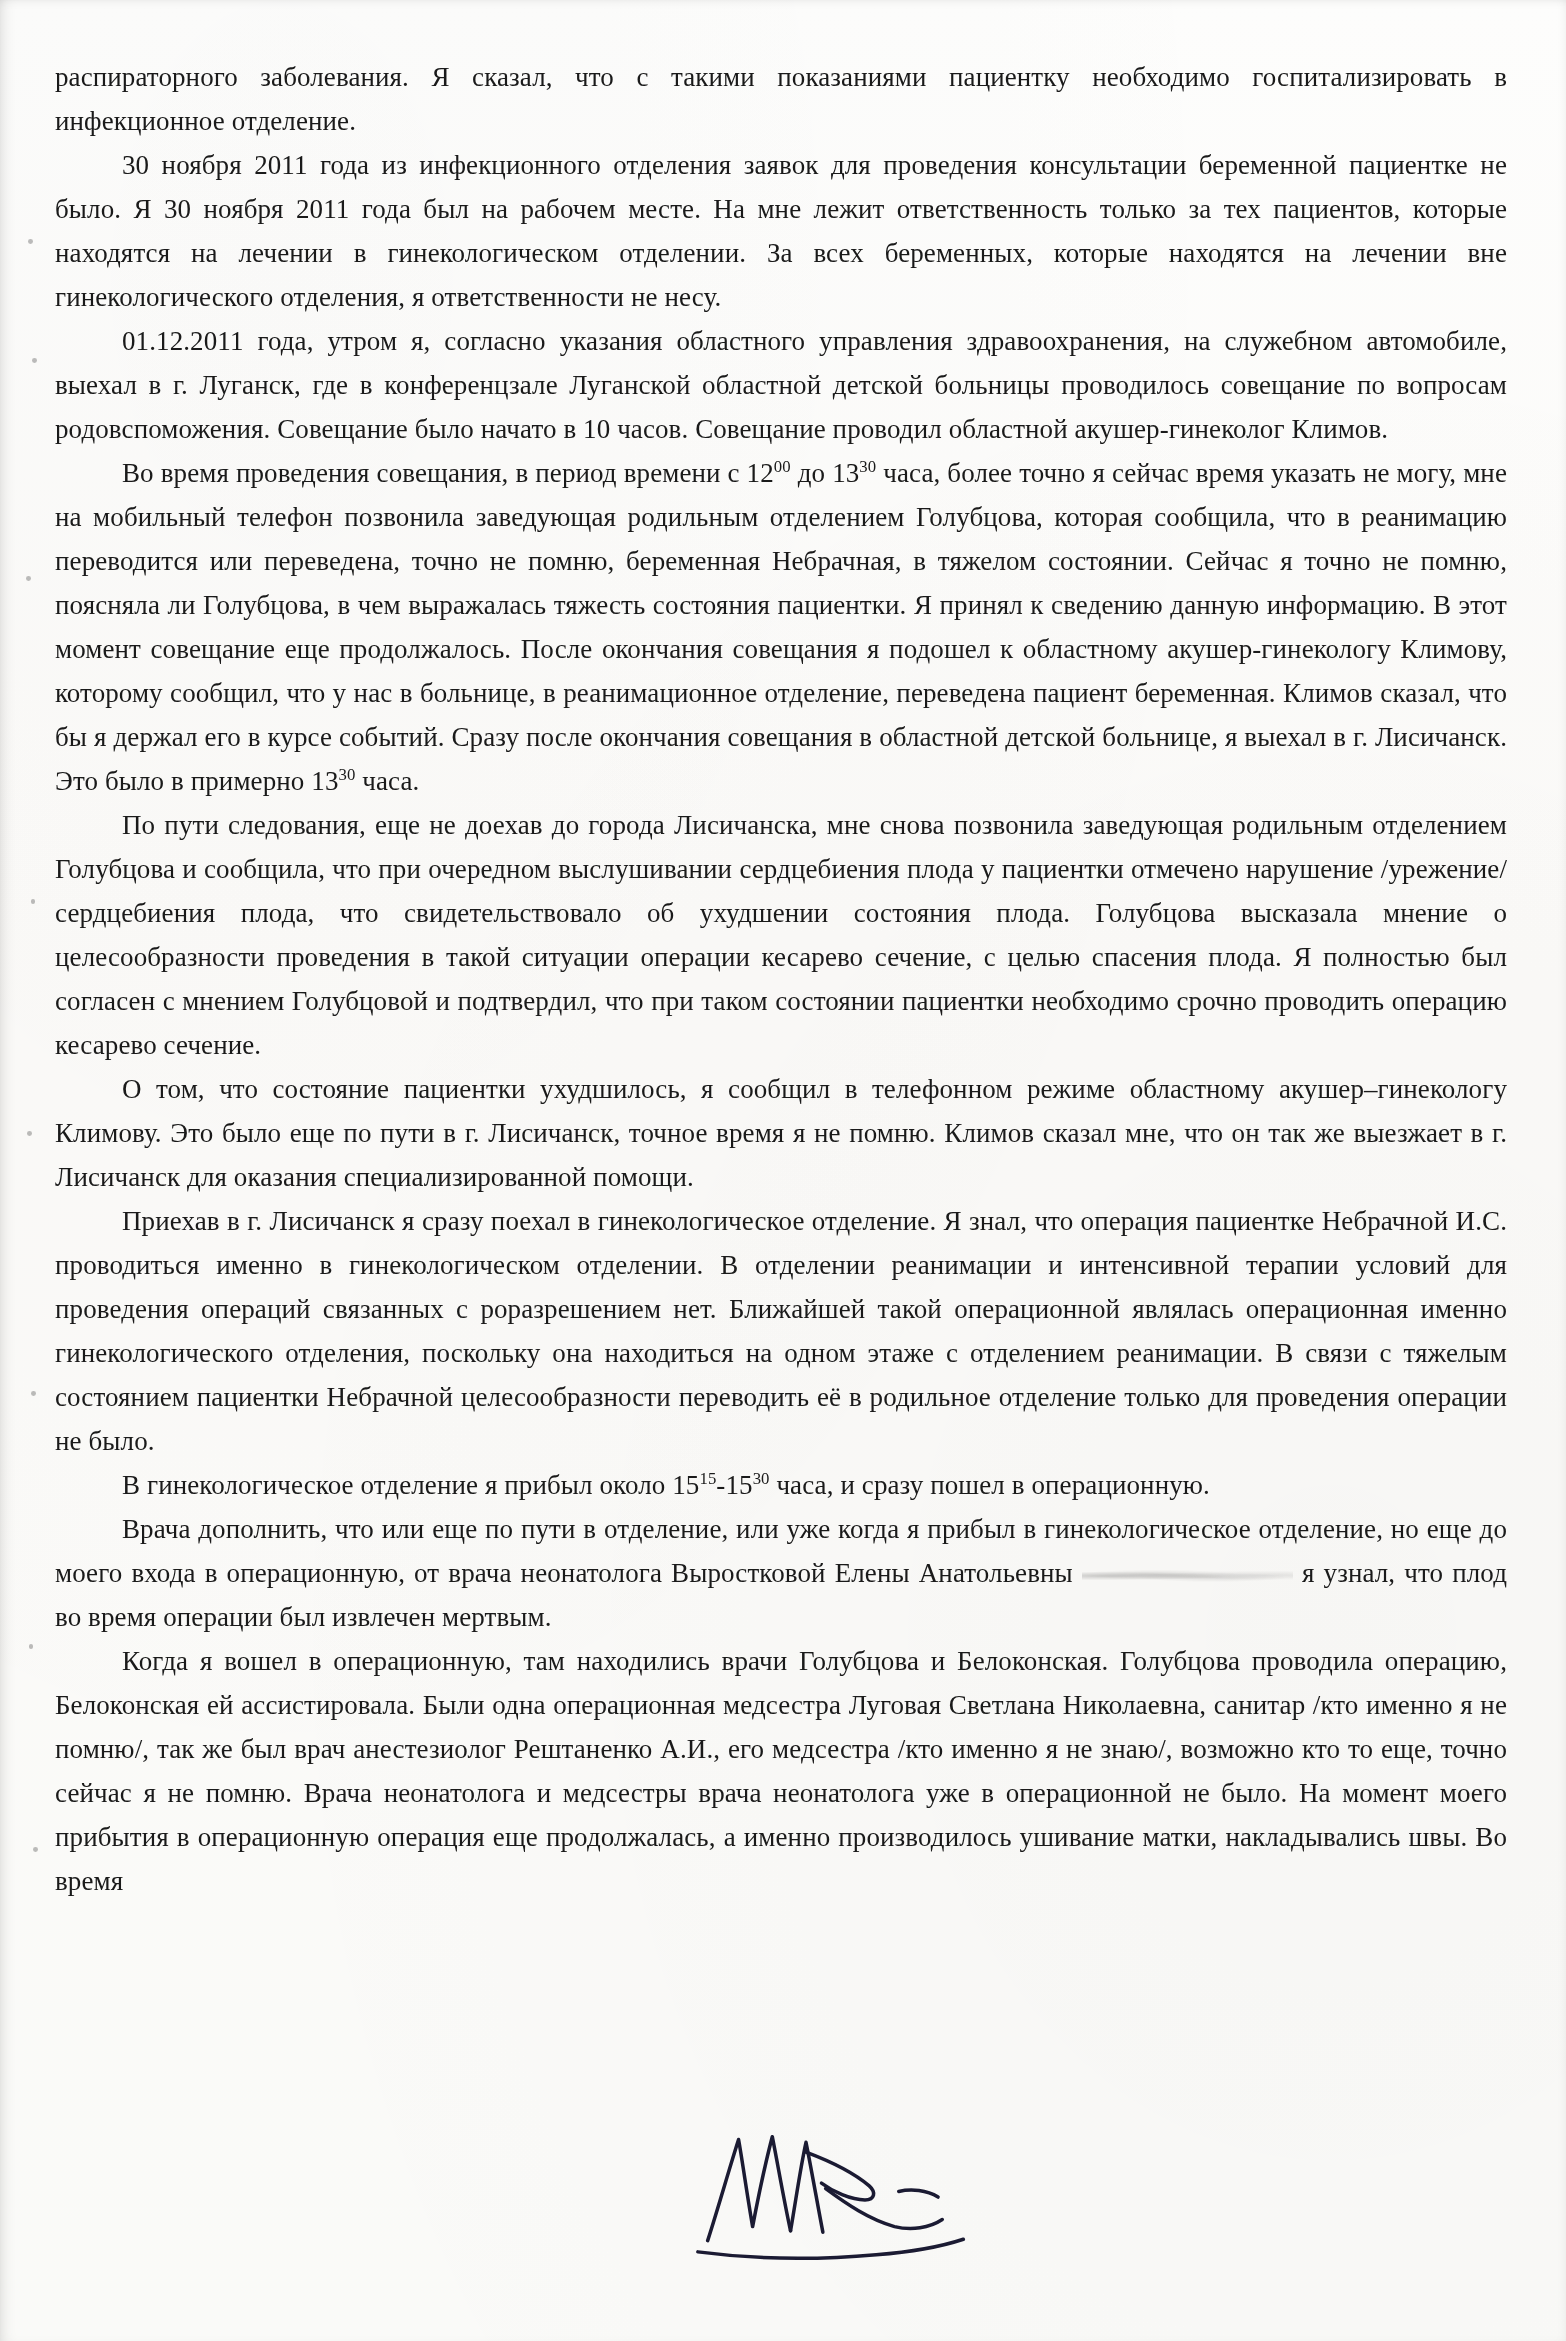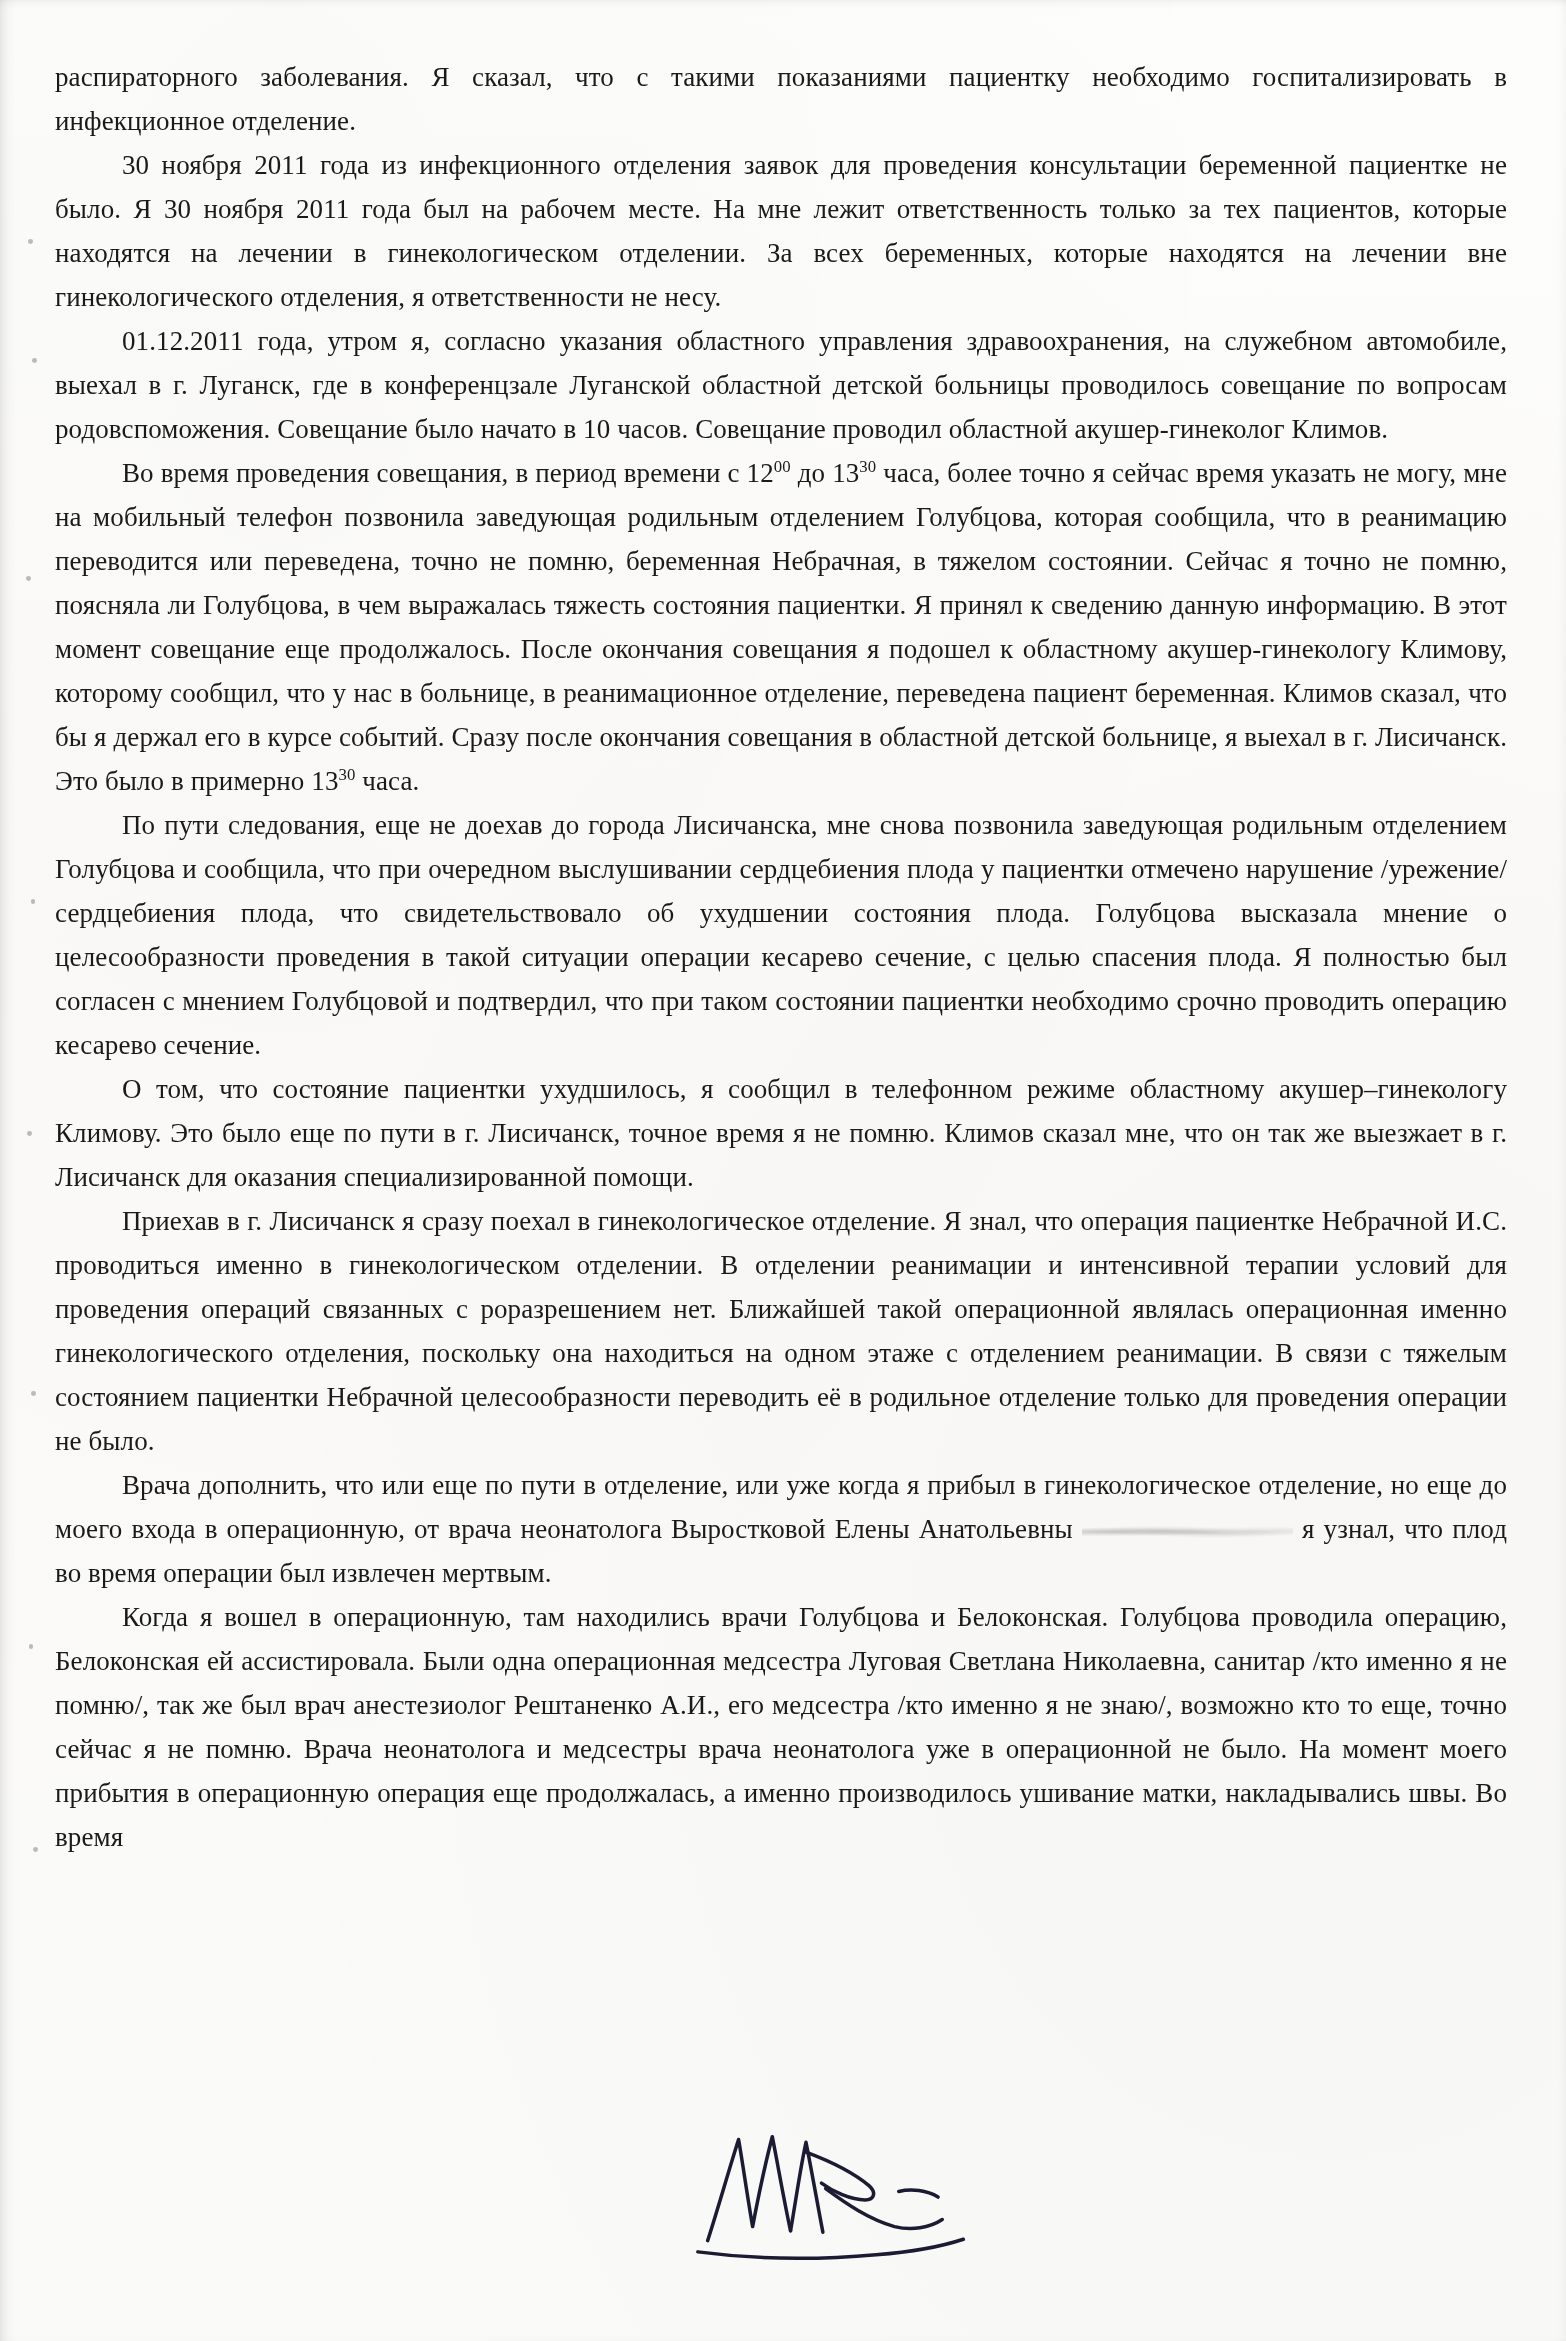--- a/index.html
+++ b/index.html
@@ -129,20 +129,23 @@
     <p class="para">
       <span>Во время проведения совещания, в период времени с 12</span><sup>00</sup><span> до 13</span><sup>30</sup><span> часа, более точно я сейчас время указать не могу, мне на мобильный телефон позвонила заведующая родильным отделением Голубцова, которая сообщила, что в реанимацию переводится или переведена, точно не помню, беременная Небрачная, в тяжелом состоянии. Сейчас я точно не помню, поясняла ли Голубцова, в чем выражалась тяжесть состояния пациентки. Я принял к сведению данную информацию. В этот момент совещание еще продолжалось. После окончания совещания я подошел к областному акушер-гинекологу Климову, которому сообщил, что у нас в больнице, в реанимационное отделение, переведена пациент беременная. Климов сказал, что бы я держал его в курсе событий. Сразу после окончания совещания в областной детской больнице, я выехал в г. Лисичанск. Это было в примерно 13</span><sup>30</sup><span> часа.</span>
     </p>
 
     <p class="para">По пути следования, еще не доехав до города Лисичанска, мне снова позвонила заведующая родильным отделением Голубцова и сообщила, что при очередном выслушивании сердцебиения плода у пациентки отмечено нарушение /урежение/ сердцебиения плода, что свидетельствовало об ухудшении состояния плода. Голубцова высказала мнение о целесообразности проведения в такой ситуации операции кесарево сечение, с целью спасения плода. Я полностью был согласен с мнением Голубцовой и подтвердил, что при таком состоянии пациентки необходимо срочно проводить операцию кесарево сечение.</p>
 
     <p class="para">О том, что состояние пациентки ухудшилось, я сообщил в телефонном режиме областному акушер–гинекологу Климову. Это было еще по пути в г. Лисичанск, точное время я не помню. Климов сказал мне, что он так же выезжает в г. Лисичанск для оказания специализированной помощи.</p>
 
     <p class="para">Приехав в г. Лисичанск я сразу поехал в гинекологическое отделение. Я знал, что операция пациентке Небрачной И.С. проводиться именно в гинекологическом отделении. В отделении реанимации и интенсивной терапии условий для проведения операций связанных с роразрешением нет. Ближайшей такой операционной являлась операционная именно гинекологического отделения, поскольку она находиться на одном этаже с отделением реанимации. В связи с тяжелым состоянием пациентки Небрачной целесообразности переводить её в родильное отделение только для проведения операции не было.</p>
 
+    <p class="para">
+      <span>В гинекологическое отделение я прибыл около 15</span><sup>15</sup><span>-15</span><sup>30</sup><span> часа, и сразу пошел в операционную.</span>
+    </p>
 
     <p class="para">
       <span>Врача дополнить, что или еще по пути в отделение, или уже когда я прибыл в гинекологическое отделение, но еще до моего входа в операционную, от врача неонатолога Выростковой Елены Анатольевны </span><span class="smudge"></span><span> я узнал, что плод во время операции был извлечен мертвым.</span>
     </p>
 
     <p class="para">Когда я вошел в операционную, там находились врачи Голубцова и Белоконская. Голубцова проводила операцию, Белоконская ей ассистировала. Были одна операционная медсестра Луговая Светлана Николаевна, санитар /кто именно я не помню/, так же был врач анестезиолог Рештаненко А.И., его медсестра /кто именно я не знаю/, возможно кто то еще, точно сейчас я не помню. Врача неонатолога и медсестры врача неонатолога уже в операционной не было. На момент моего прибытия в операционную операция еще продолжалась, а именно производилось ушивание матки, накладывались швы. Во время</p>
 
   </div>
 
   <div class="signature">

